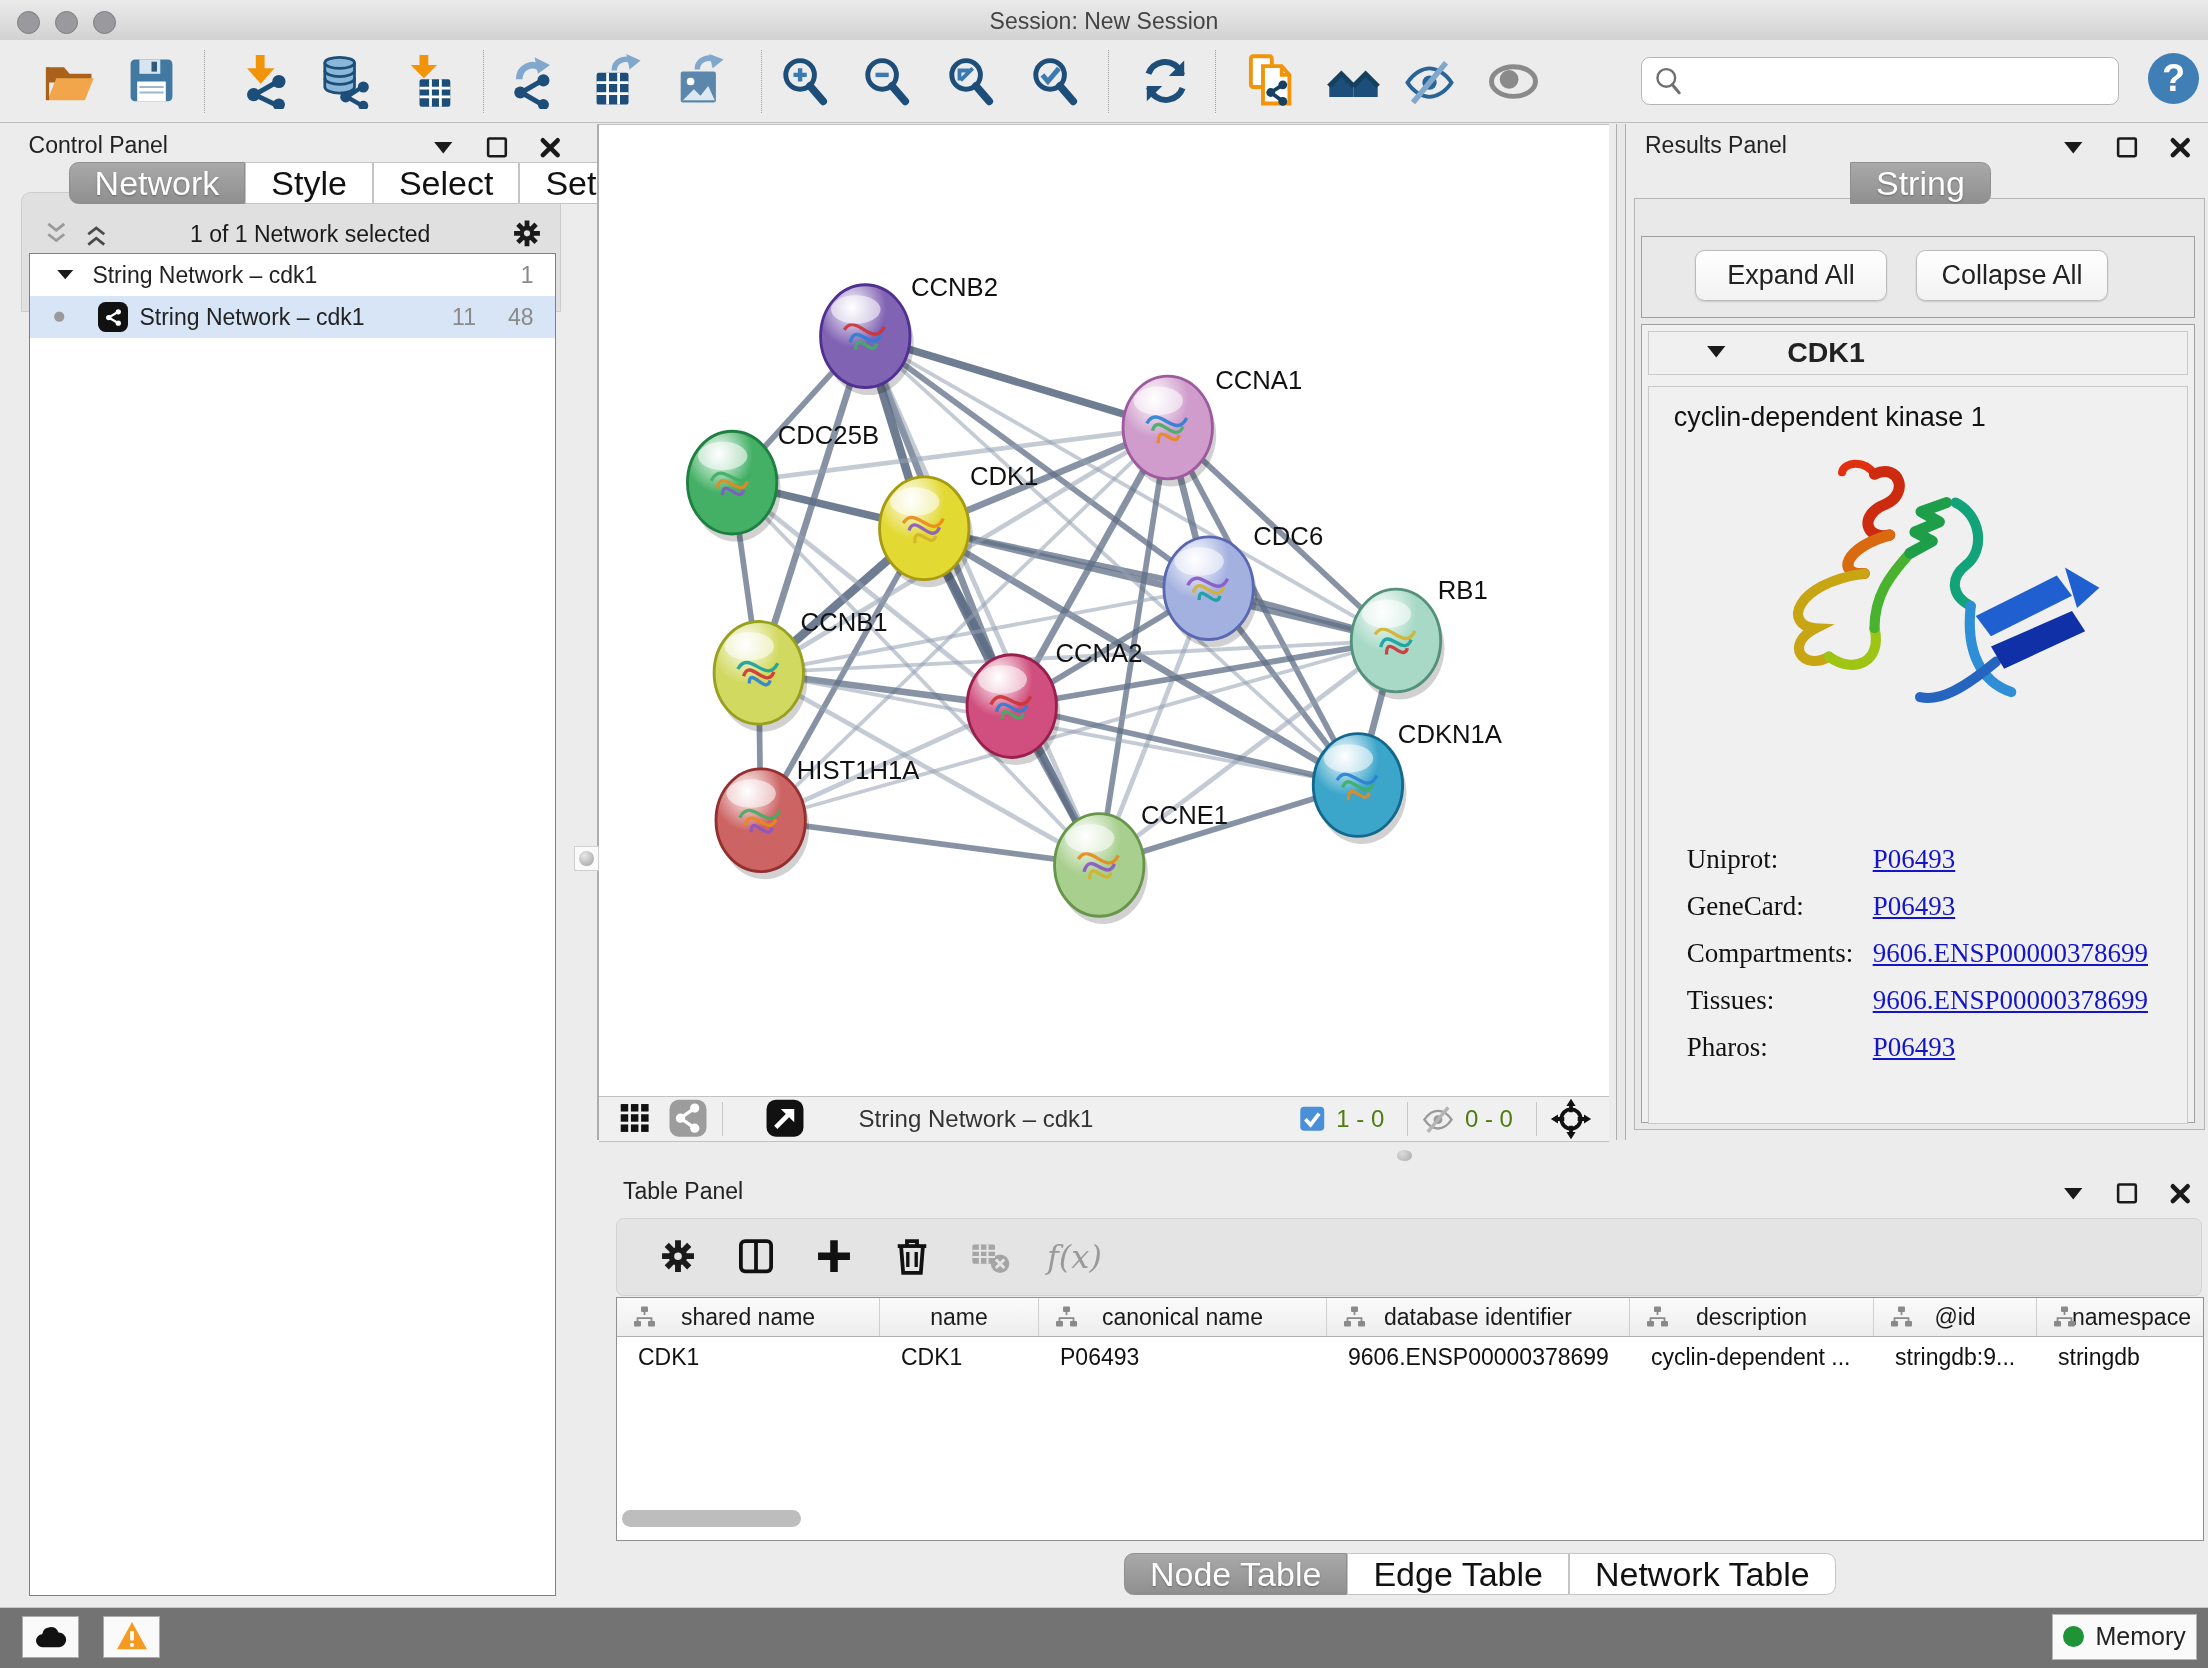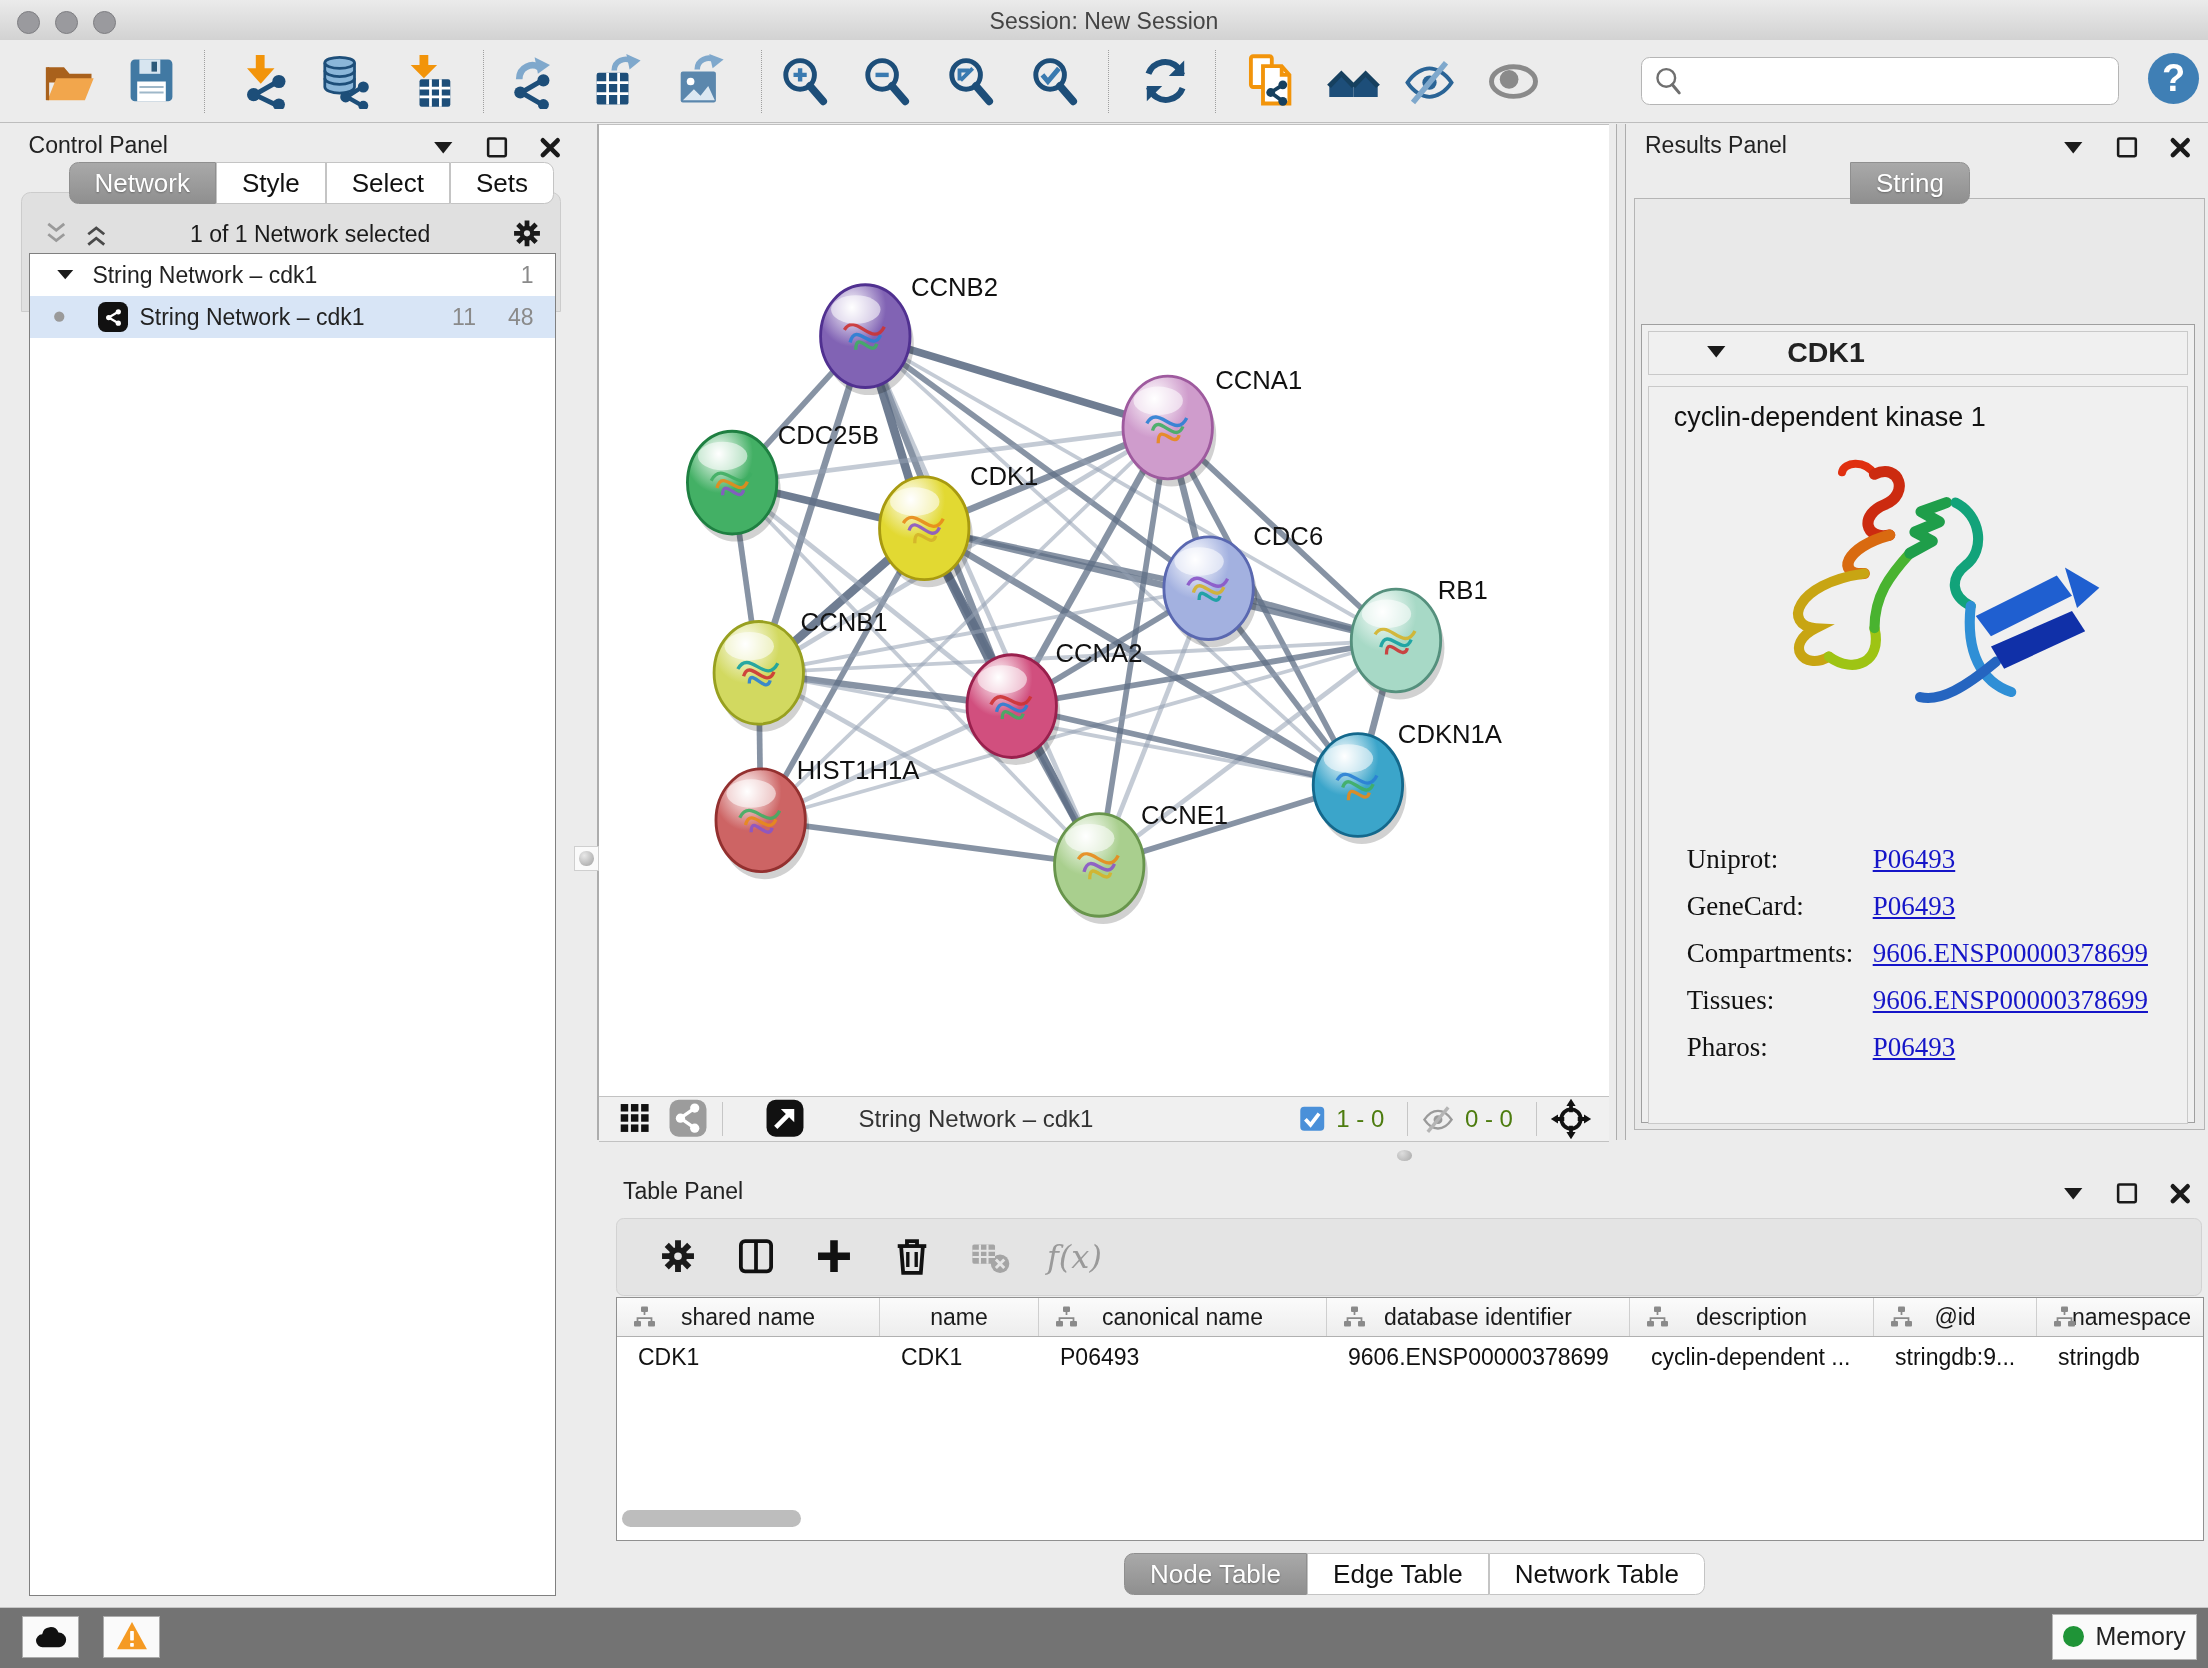--- a/index.html
+++ b/index.html
@@ -22,21 +22,21 @@
   .ic svg{display:block;}
   .ic-30 svg{width:28.5px;height:28.5px;} .ic-36 svg{width:34px;height:34px;} .ic-44 svg{width:42px;height:42px;}
   
   .panel-title{font-size:23px;color:#222;}
   .panel-icons{position:absolute;display:flex;gap:25px;align-items:center;}
   
   #control-panel{left:7.6px;top:124px;width:563px;height:1476px;}
   #cp-title{left:21px;top:7.6px;}
   #cp-icons{right:5.7px;top:9.5px;}
   .tabbar{position:absolute;display:flex;height:40px;}
-  .tab{height:40px;line-height:40px;padding:0 25px;background:#fff;border:1px solid #c4c4c4;font-size:26px;color:#111;text-align:center;}
+  .tab{height:40px;line-height:40px;padding:0 25px;background:#fff;border:1px solid #c4c4c4;font-size:34px;color:#111;text-align:center;}
   .tab.first{border-radius:9.5px 0 0 9.5px;}
   .tab.last{border-radius:0 9.5px 9.5px 0;}
   .tab.active{background:linear-gradient(#a9a9a9,#8f8f8f);color:#fff;border-color:#8f8f8f;text-shadow:0 1px 1.9px rgba(0,0,0,.3);}
   #cp-tabs{left:61px;top:38px;}
   #cp-box{left:13.3px;top:68px;width:538px;height:118px;background:#e0e0e0;border:1px solid #cscsc;border:1px solid #cccccc;border-radius:9.5px 9.5px 0 0;}
   #cp-listheader{left:21px;top:91px;width:525px;height:38px;display:flex;align-items:center;}
   #cp-listheader .summary{flex:1;text-align:center;font-size:23px;color:#1a1a1a;}
   #net-list{left:21px;top:129px;width:525px;height:1341px;background:#fff;border:1.9px solid #808080;}
   .tree-row{position:relative;height:42px;display:flex;align-items:center;font-size:23px;}
   .tree-row.selected{background:#d8e5f6;}
@@ -670,20 +670,24 @@
     <span class="ic ic-30">
         <svg viewBox="0 0 48 50" xmlns="http://www.w3.org/2000/svg">
           <path d="M11 11 37 37M37 11 11 37" stroke="#1a1a1a" stroke-width="8" stroke-linecap="round"></path>
         </svg>
       </span>
   </div>
   <div class="abs" id="rp-frame"></div>
   <div class="tabbar" id="string-tab">
     <div class="tab first last active">String</div>
   </div>
+  <div class="abs" id="rp-buttons">
+    <div class="rp-btn" style="left:53px">Expand All</div>
+    <div class="rp-btn" style="left:274px">Collapse All</div>
+  </div>
   <div class="abs" id="rp-scroll">
     <div class="abs" id="cdk1-row">
       <span class="ic ic-30" style="margin-left:53px">
           <svg viewBox="0 0 48 50" xmlns="http://www.w3.org/2000/svg">
             <path d="M8 14h32L24 34z" fill="#1a1a1a"></path>
           </svg>
         </span>
       <span style="margin-left:57px;font-size:28.5px;font-weight:bold">CDK1</span>
     </div>
     <div class="abs" id="cdk1-body">

